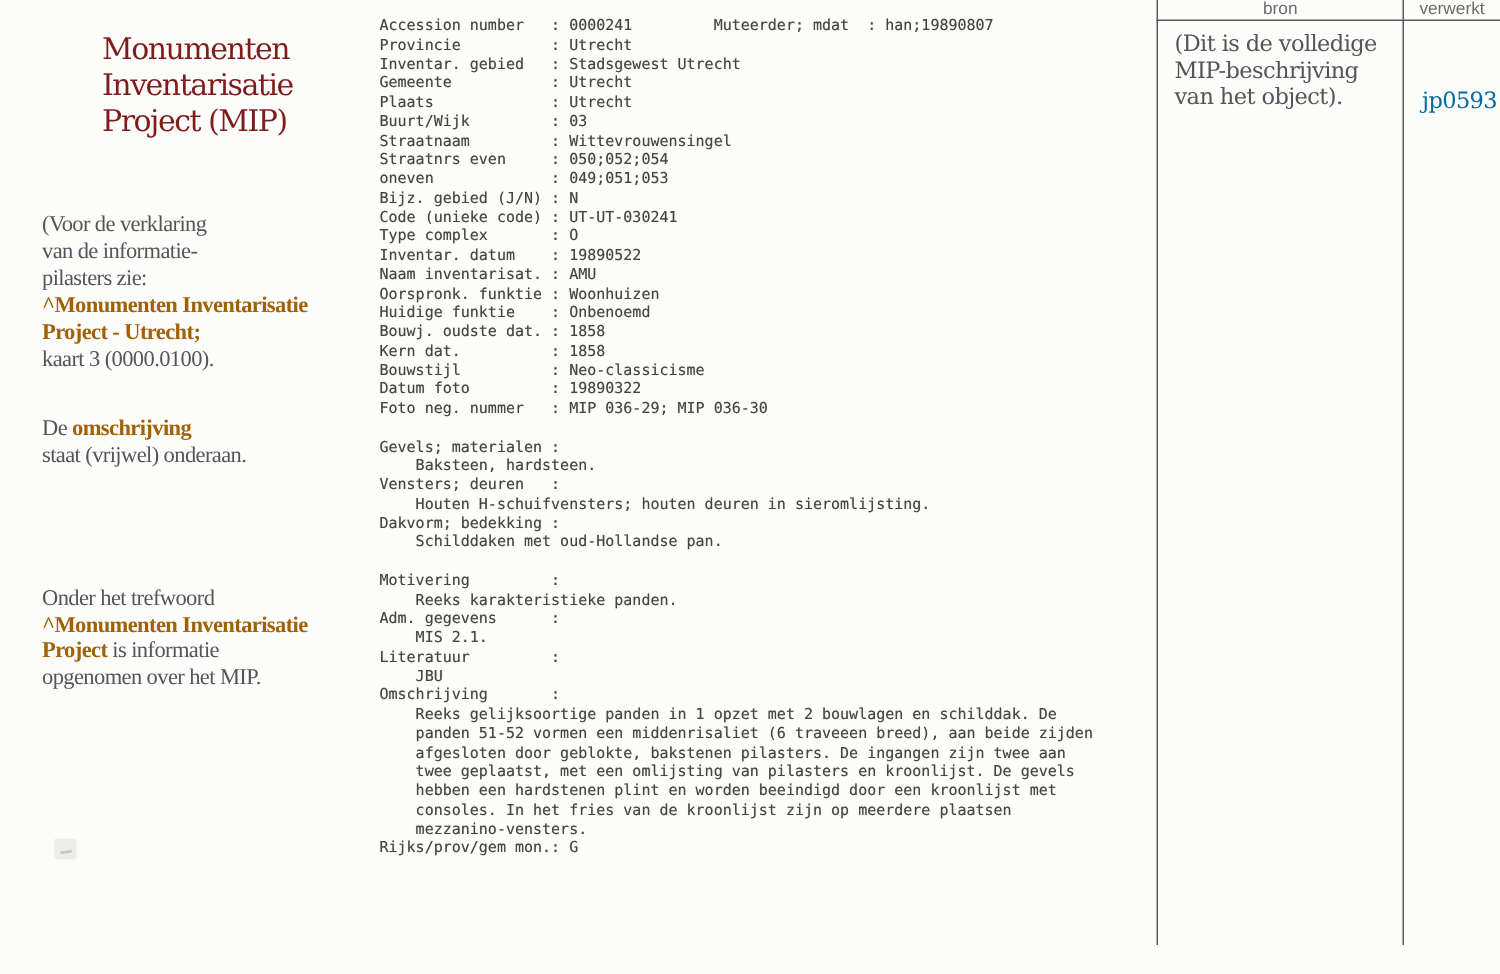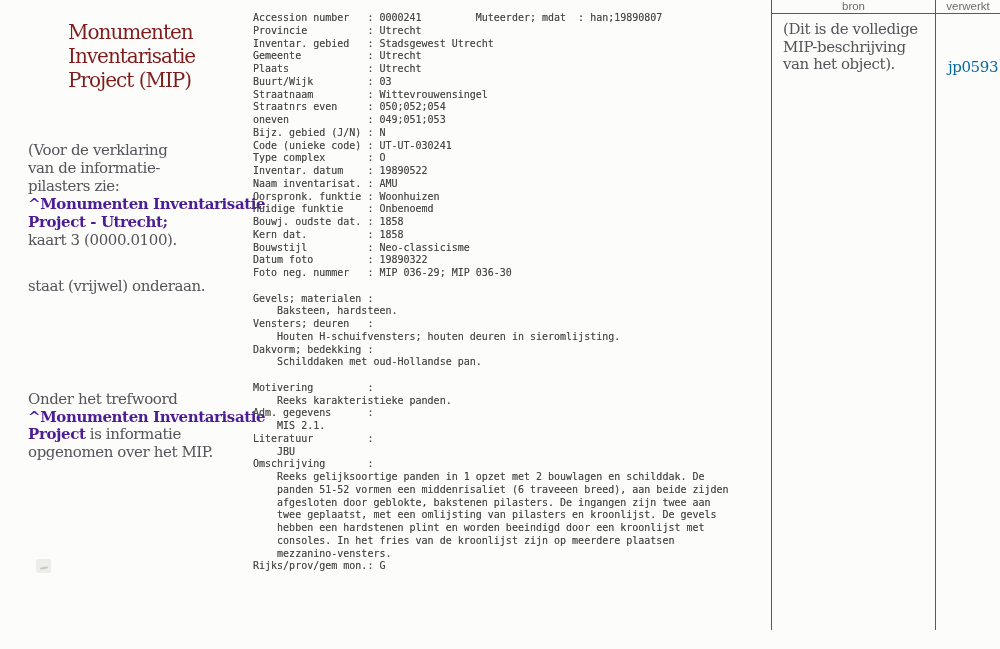--- a/index.html
+++ b/index.html
@@ -13,23 +13,24 @@
     position:absolute;left:28px;top:20px;
     font-size:20px;line-height:24px;letter-spacing:-1px;
     color:#7f1d1d;
     margin-left:40px;
   }
   .title span{display:block;}
   .note{
     position:absolute;left:28px;
     font-size:15px;line-height:18px;letter-spacing:-0.4px;
     color:#54545a;
+    font-family:Liberation Serif, serif;
   }
   .note .ln{display:block;}
-  .note b{font-weight:bold;color:#4c1d95;}
+  .note b{font-weight:bold;color:#a16207;}
   #note1{top:141px;}
   #note2{top:277px;}
   #note3{top:391px;line-height:17.5px;}
   
   .record{
     position:absolute;left:253px;top:12px;margin:0;
     font-family:"DejaVu Sans Mono", monospace;
     font-size:10px;line-height:12.75px;
     color:#454543;
     text-shadow:0 0 0.5px rgba(70,70,68,0.5);
@@ -80,20 +81,21 @@
 <div class="note" id="note1">
   <span class="ln">(Voor de verklaring</span>
   <span class="ln">van de informatie-</span>
   <span class="ln">pilasters zie:</span>
   <b class="ln">^Monumenten Inventarisatie</b>
   <b class="ln">Project - Utrecht;</b>
   <span class="ln">kaart 3 (0000.0100).</span>
 </div>
 
 <div class="note" id="note2">
+  <span class="ln"><span>De </span><b>omschrijving</b></span>
   <span class="ln">staat (vrijwel) onderaan.</span>
 </div>
 
 <div class="note" id="note3">
   <span class="ln">Onder het trefwoord</span>
   <b class="ln">^Monumenten Inventarisatie</b>
   <span class="ln"><b>Project</b><span> is informatie</span></span>
   <span class="ln">opgenomen over het MIP.</span>
 </div>
 

